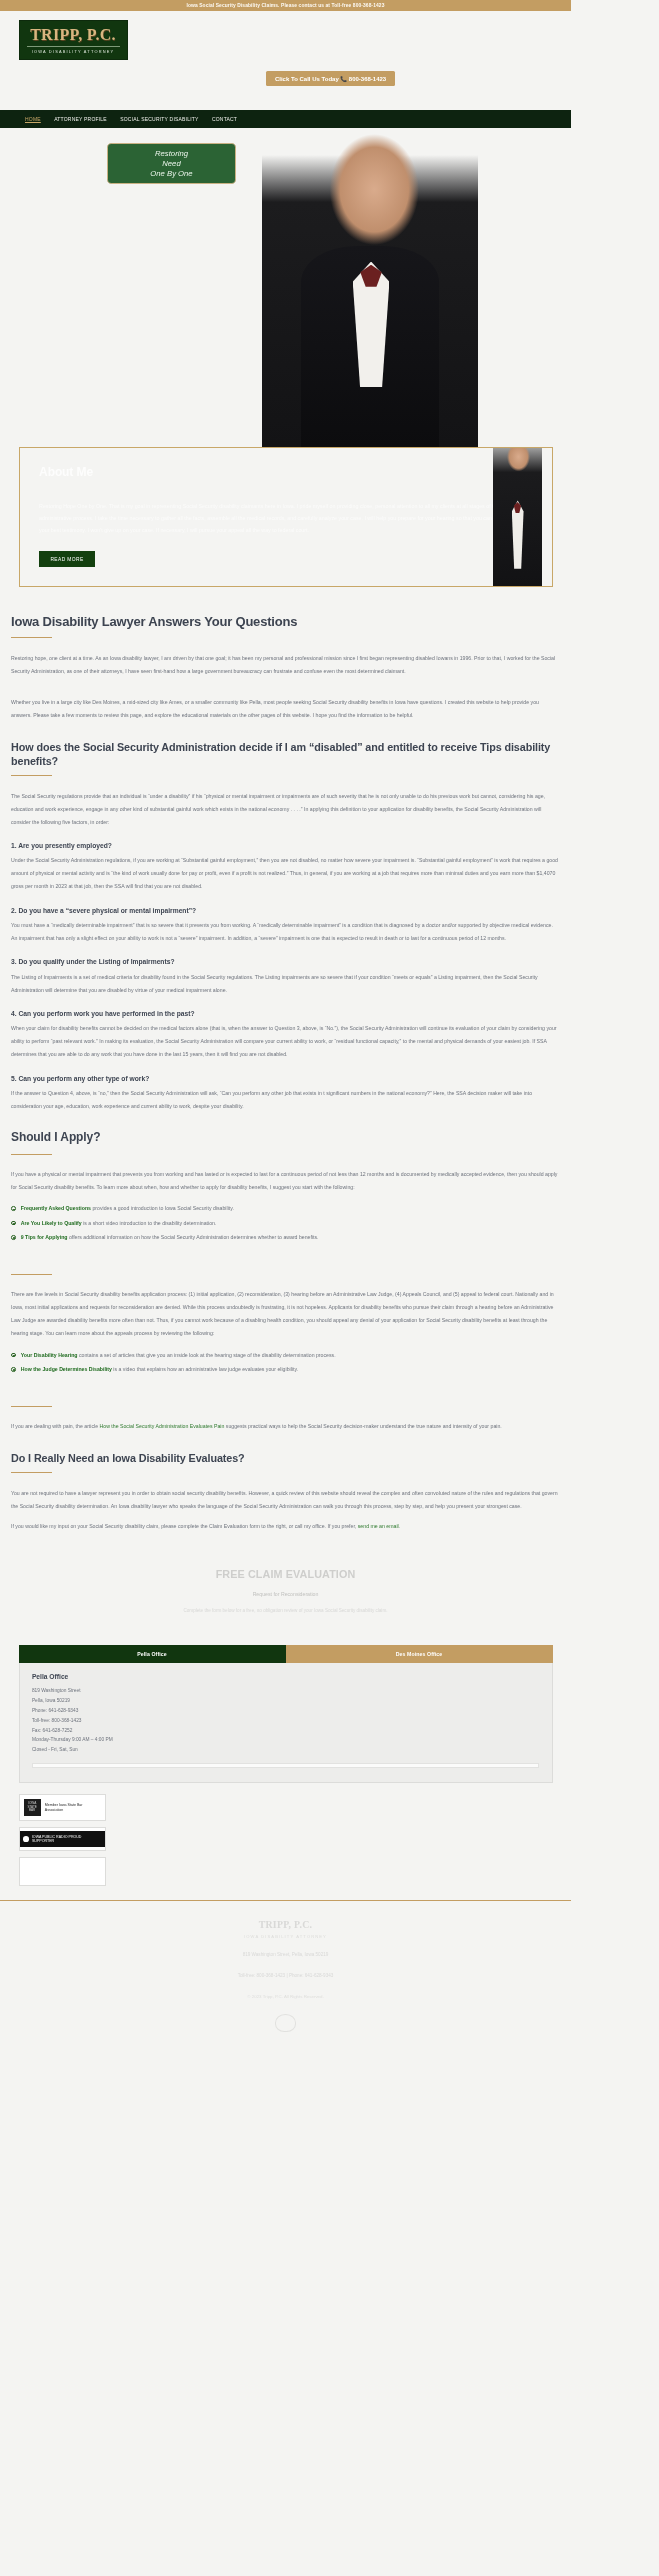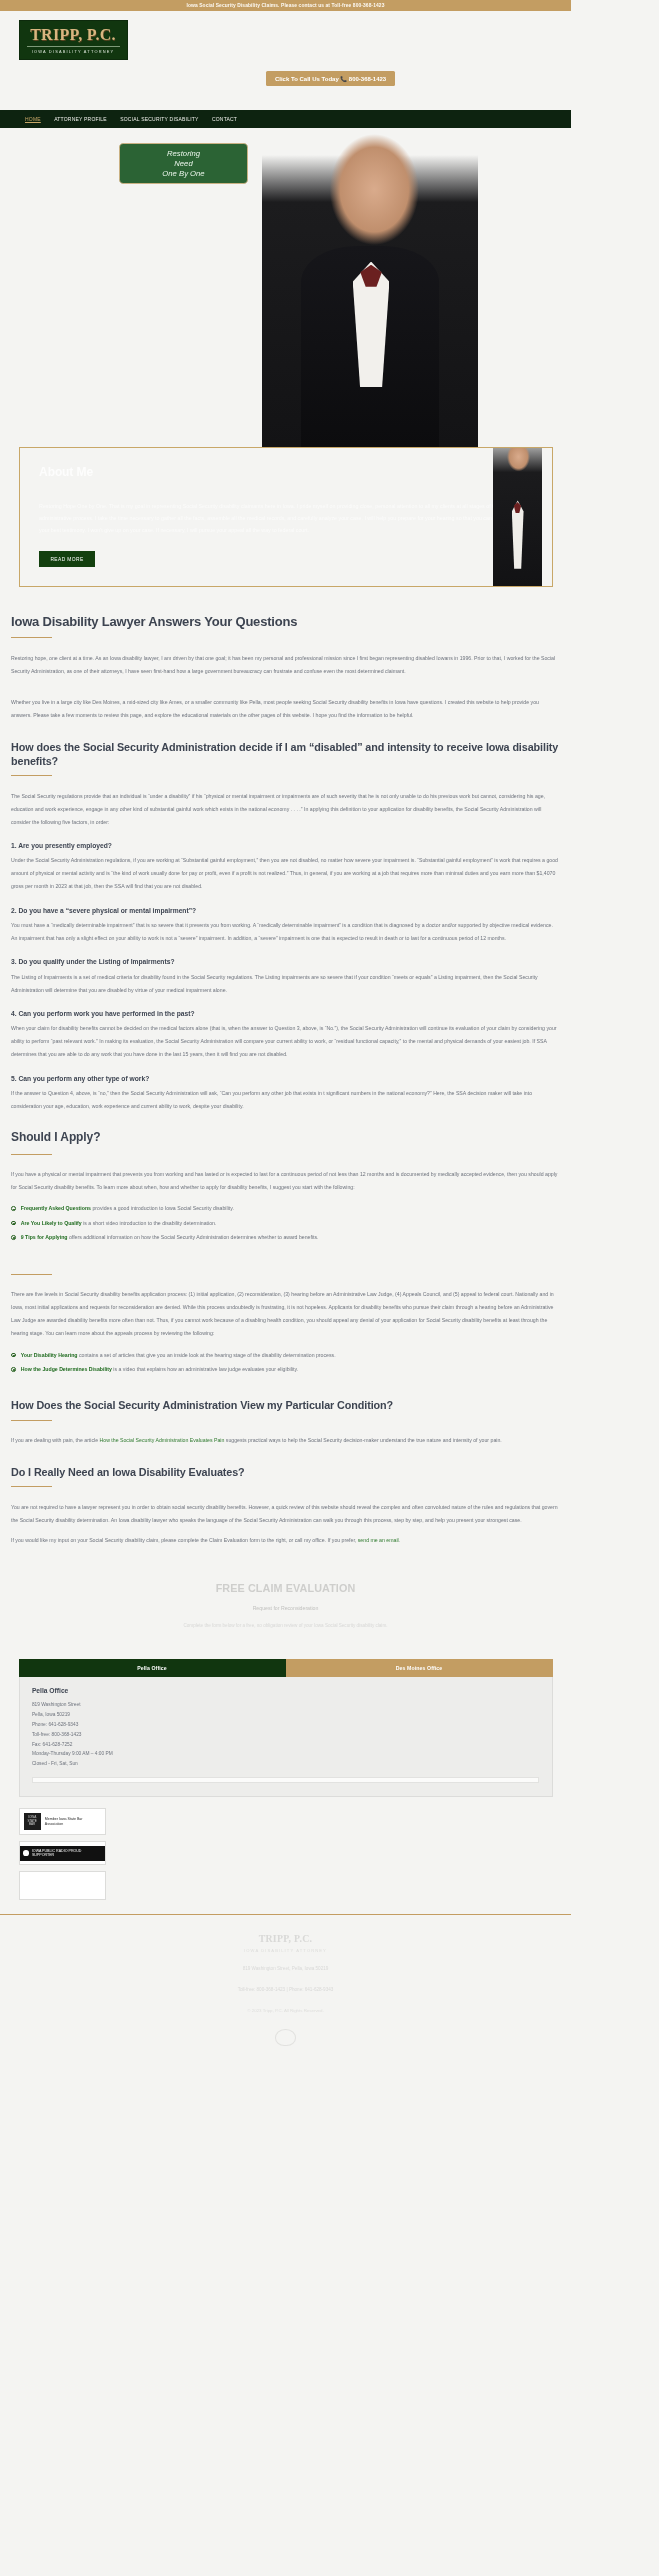--- a/index.html
+++ b/index.html
@@ -131,21 +131,21 @@
     clip-path: polygon(0 35%, 50% 0, 100% 35%, 75% 100%, 25% 100%);
   }
   .hero-tag {
     position: absolute;
     left: 107px; top: 15.5px;
     width: 129px; height: 41px;
     background: #2b6334;
     border: 0.5px solid #c9b183;
     border-radius: 4.6px;
     display: flex; flex-direction: column;
-    align-items: center; justify-content: center; margin-left: 12px;
+    align-items: center; justify-content: center;
   }
   .hero-tag div {
     font-style: italic;
     font-size: 7.7px;
     color: #ecf6ec;
     line-height: 1.28;
     text-align: center;
   }
 
   
@@ -475,21 +475,21 @@
   <div class="article">
 
     <h1>Iowa Disability Lawyer Answers Your Questions</h1>
     <div class="rule-gold"></div>
 
     <p>Restoring hope, one client at a time. As an Iowa disability lawyer, I am driven by that one goal; it has been my personal and professional mission since I first began representing disabled Iowans in 1996. Prior to that, I worked for the Social Security Administration, as one of their attorneys, I have seen first-hand how a large government bureaucracy can frustrate and confuse even the most determined claimant.</p>
     <div class="spacer-md"></div>
     <p>Whether you live in a large city like Des Moines, a mid-sized city like Ames, or a smaller community like Pella, most people seeking Social Security disability benefits in Iowa have questions. I created this website to help provide you answers. Please take a few moments to review this page, and explore the educational materials on the other pages of this website. I hope you find the information to be helpful.</p>
 
     <div class="spacer-lg"></div>
-    <h2 class="big">How does the Social Security Administration decide if I am “disabled” and intensity to receive Iowa disability benefits?</h2>
+    <h2 class="big">How does the Social Security Administration decide if I am “disabled” and entitled to receive Tips disability benefits?</h2>
     <div class="rule-gold"></div>
     <p>The Social Security regulations provide that an individual is “under a disability” if his “physical or mental impairment or impairments are of such severity that he is not only unable to do his previous work but cannot, considering his age, education and work experience, engage in any other kind of substantial gainful work which exists in the national economy . . . .” In applying this definition to your application for disability benefits, the Social Security Administration will consider the following five factors, in order:</p>
 
     <h3>1. Are you presently employed?</h3>
     <p class="tight">Under the Social Security Administration regulations, if you are working at “Substantial gainful employment,” then you are not disabled, no matter how severe your impairment is. “Substantial gainful employment” is work that requires a good amount of physical or mental activity and is “the kind of work usually done for pay or profit, even if a profit is not realized.” Thus, in general, if you are working at a job that requires more than minimal duties and you earn more than $1,4070 gross per month in 2023 at that job, then the SSA will find that you are not disabled.</p>
 
     <h3>2. Do you have a “severe physical or mental impairment”?</h3>
     <p class="tight">You must have a “medically determinable impairment” that is so severe that it prevents you from working. A “medically determinable impairment” is a condition that is diagnosed by a doctor and/or supported by objective medical evidence. An impairment that has only a slight effect on your ability to work is not a “severe” impairment. In addition, a “severe” impairment is one that is expected to result in death or to last for a continuous period of 12 months.</p>
 
     <h3>3. Do you qualify under the Listing of Impairments?</h3>
@@ -530,21 +530,20 @@
         <span class="bullet"></span>
         <a href="#" class="green">Your Disability Hearing</a><span> contains a set of articles that give you an inside look at the hearing stage of the disability determination process.</span>
       </li>
       <li>
         <span class="bullet"></span>
         <a href="#" class="green">How the Judge Determines Disability</a><span> is a video that explains how an administrative law judge evaluates your eligibility.</span>
       </li>
     </ul>
 
     <div class="spacer-lg"></div>
-    <h2 class="big">How Does the Social Security Administration View my Particular Condition?</h2>
     <div class="rule-gold"></div>
     <p><span>If you are dealing with pain, the article </span><a href="#" class="green-inline">How the Social Security Administration Evaluates Pain</a><span> suggests practical ways to help the Social Security decision-maker understand the true nature and intensity of your pain.</span></p>
 
     <div class="spacer-lg"></div>
     <h2 class="big">Do I Really Need an Iowa Disability Evaluates?</h2>
     <div class="rule-gold"></div>
     <p>You are not required to have a lawyer represent you in order to obtain social security disability benefits. However, a quick review of this website should reveal the complex and often convoluted nature of the rules and regulations that govern the Social Security disability determination. An Iowa disability lawyer who speaks the language of the Social Security Administration can walk you through this process, step by step, and help you present your strongest case.</p>
     <p><span>If you would like my input on your Social Security disability claim, please complete the Claim Evaluation form to the right, or call my office. If you prefer, </span><a href="#" class="mail">send me an email</a><span>.</span></p>
   </div>
 

